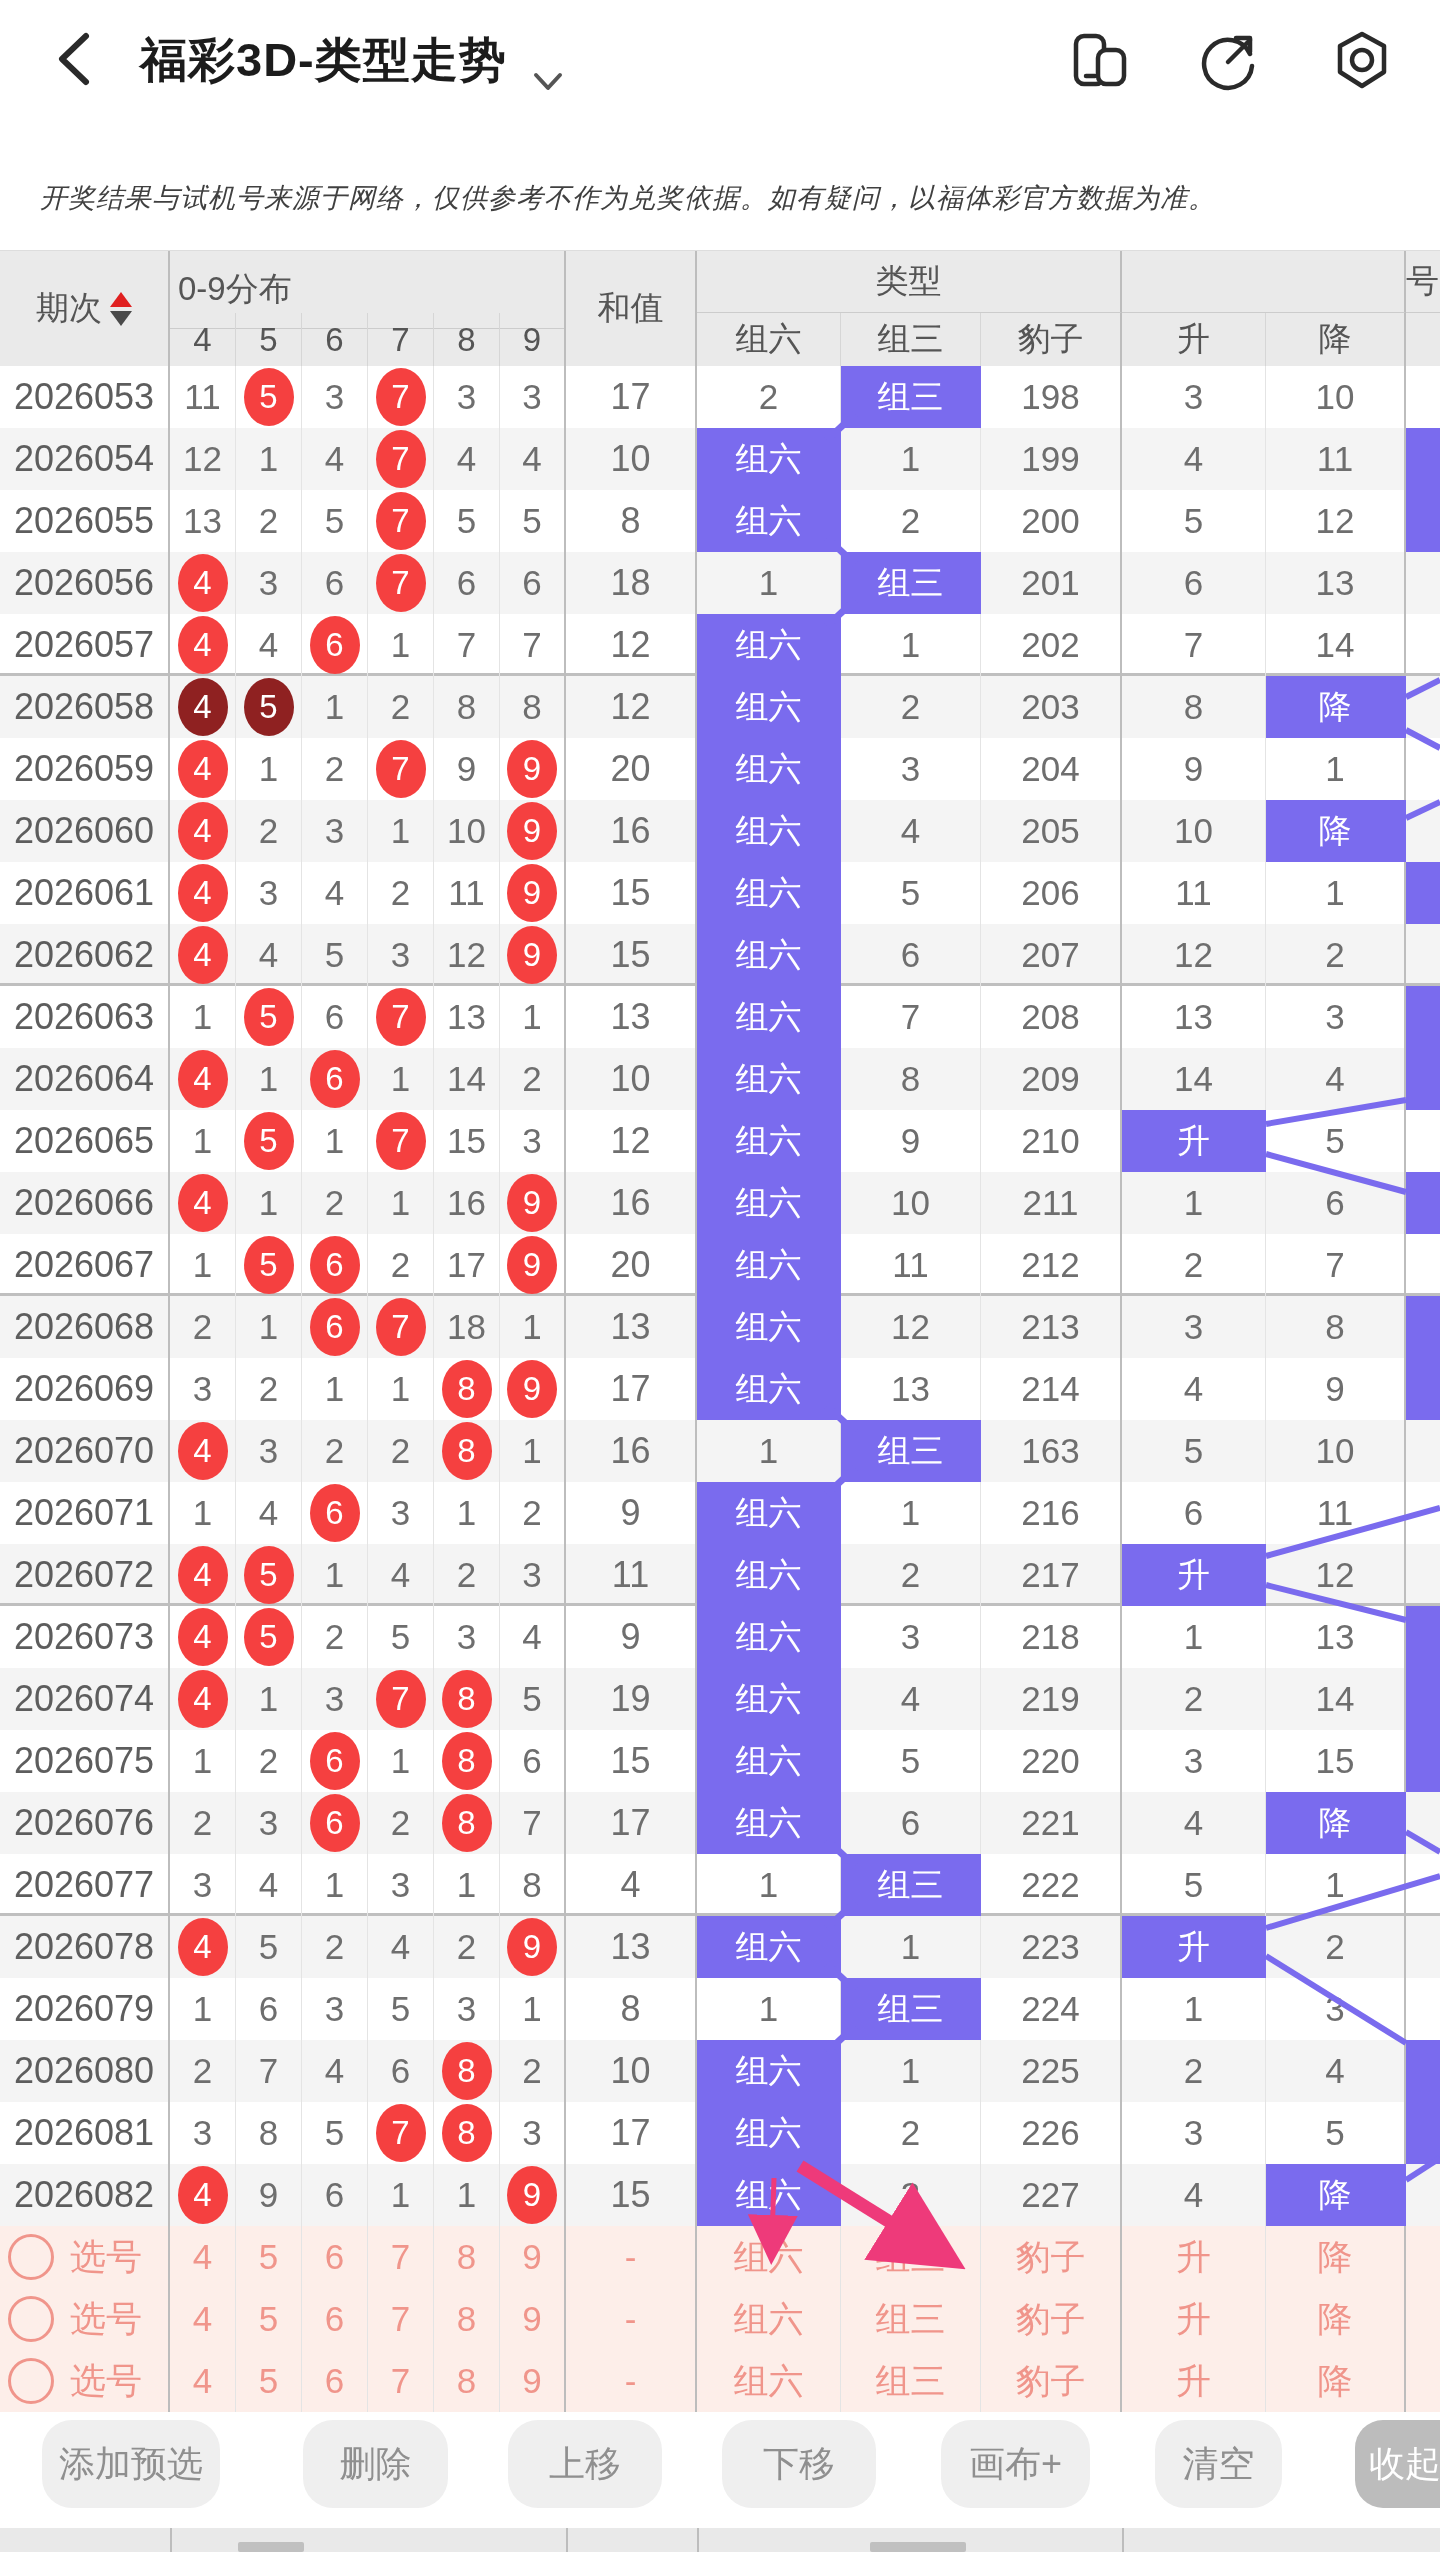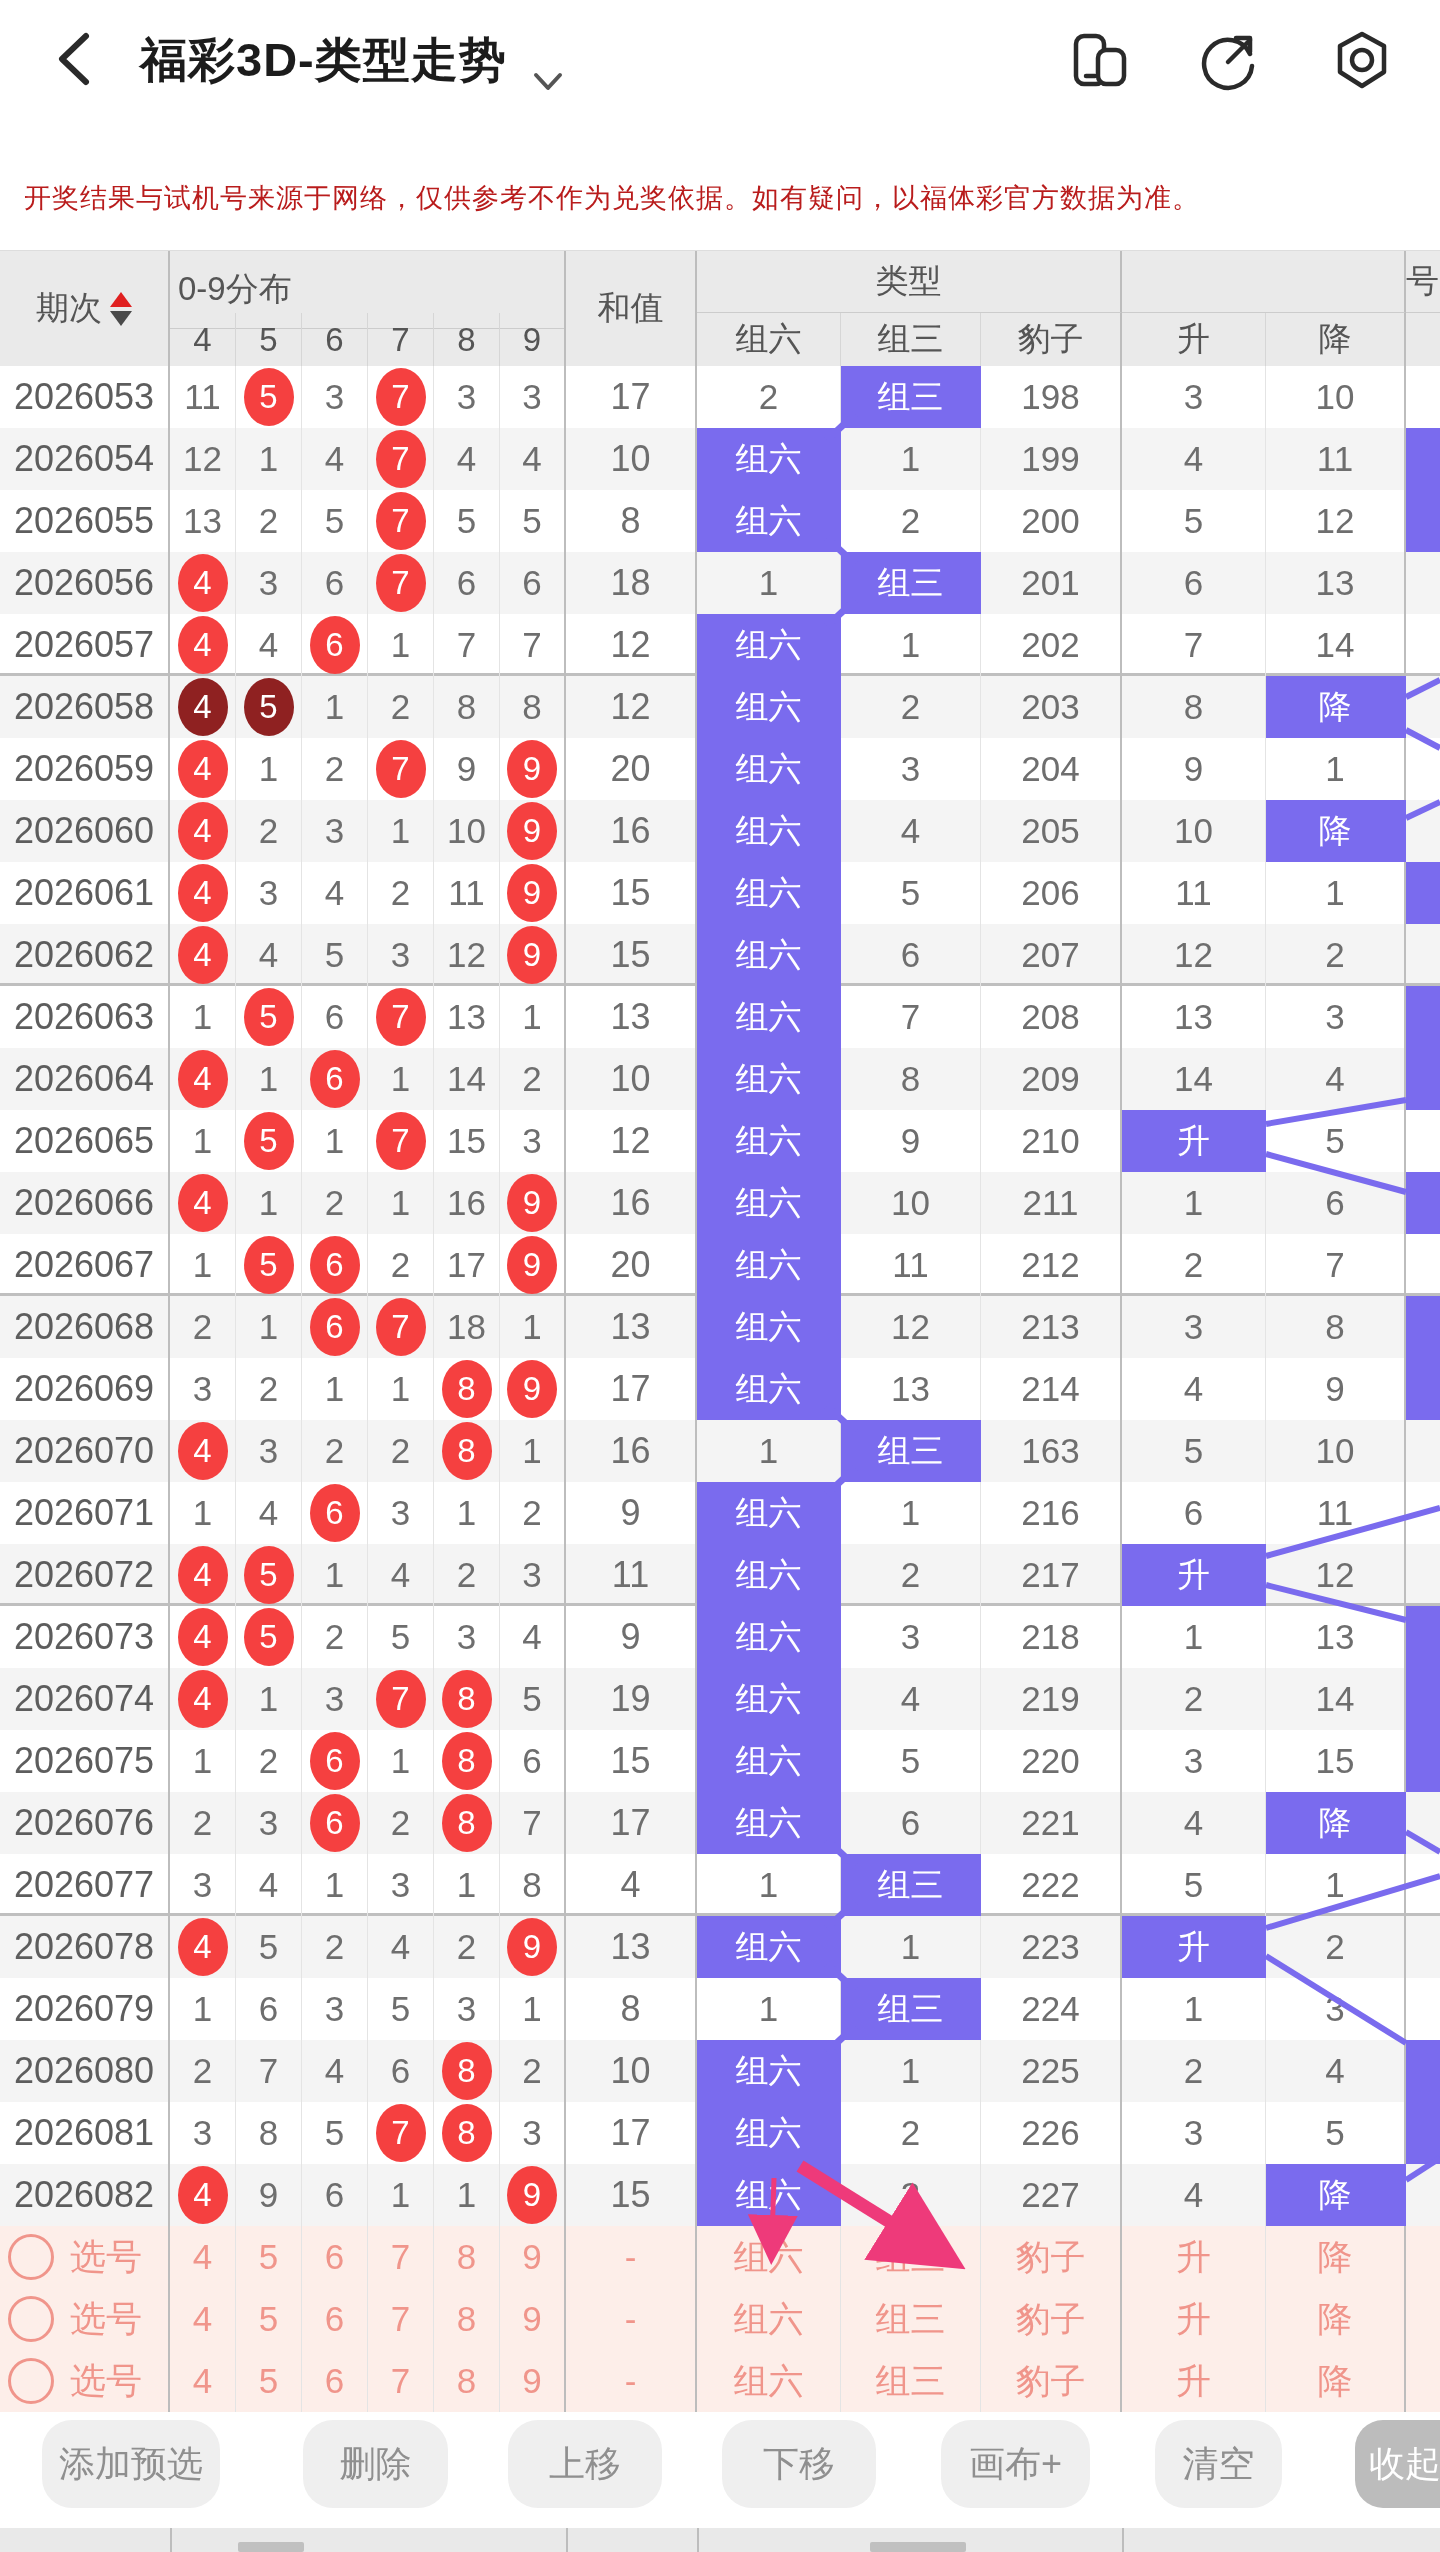--- a/index.html
+++ b/index.html
@@ -9,21 +9,21 @@
   
   .topbar{position:absolute;left:0;top:0;width:1440px;height:118px;background:#fff;}
   .back{position:absolute;left:52px;top:30px;width:44px;height:58px;cursor:pointer;}
   .titlewrap{position:absolute;left:140px;top:22px;height:70px;display:flex;align-items:flex-end;cursor:pointer;}
   .title{font-size:47px;font-weight:700;color:#1c1c1c;letter-spacing:1px;}
   .caret{margin-left:26px;width:30px;height:20px;}
   .icobtn{position:absolute;top:28px;width:64px;height:64px;cursor:pointer;}
   .ico1{left:1068px;} .ico2{left:1198px;} .ico3{left:1330px;}
 
   
-  .disclaimer{position:absolute;left:24px;top:180px;width:1400px;font-size:27px;color:#b91c1c;letter-spacing:1px;}
+  .disclaimer{position:absolute;left:40px;top:180px;width:1400px;font-size:27px;color:#404040;letter-spacing:1px;font-style:italic;}
 
   
   .table{position:absolute;left:0;top:250px;width:1440px;}
   .thead{position:relative;height:115px;background:#eaeaea;border-top:1px solid #ddd;text-align:right;}
   .th{position:absolute;box-sizing:border-box;display:flex;align-items:center;justify-content:center;
       font-size:33px;color:#555;}
   .th-period{left:0;top:0;width:170px;height:115px;border-right:2px solid #bdbdbd;}
   .th-distgroup{left:170px;top:0;width:396px;height:78px;justify-content:flex-start;padding-left:8px;
       border-bottom:1px solid #ccc;border-right:2px solid #bdbdbd;}
   .th-sum{left:566px;top:0;width:131px;height:115px;border-right:2px solid #bdbdbd;}

